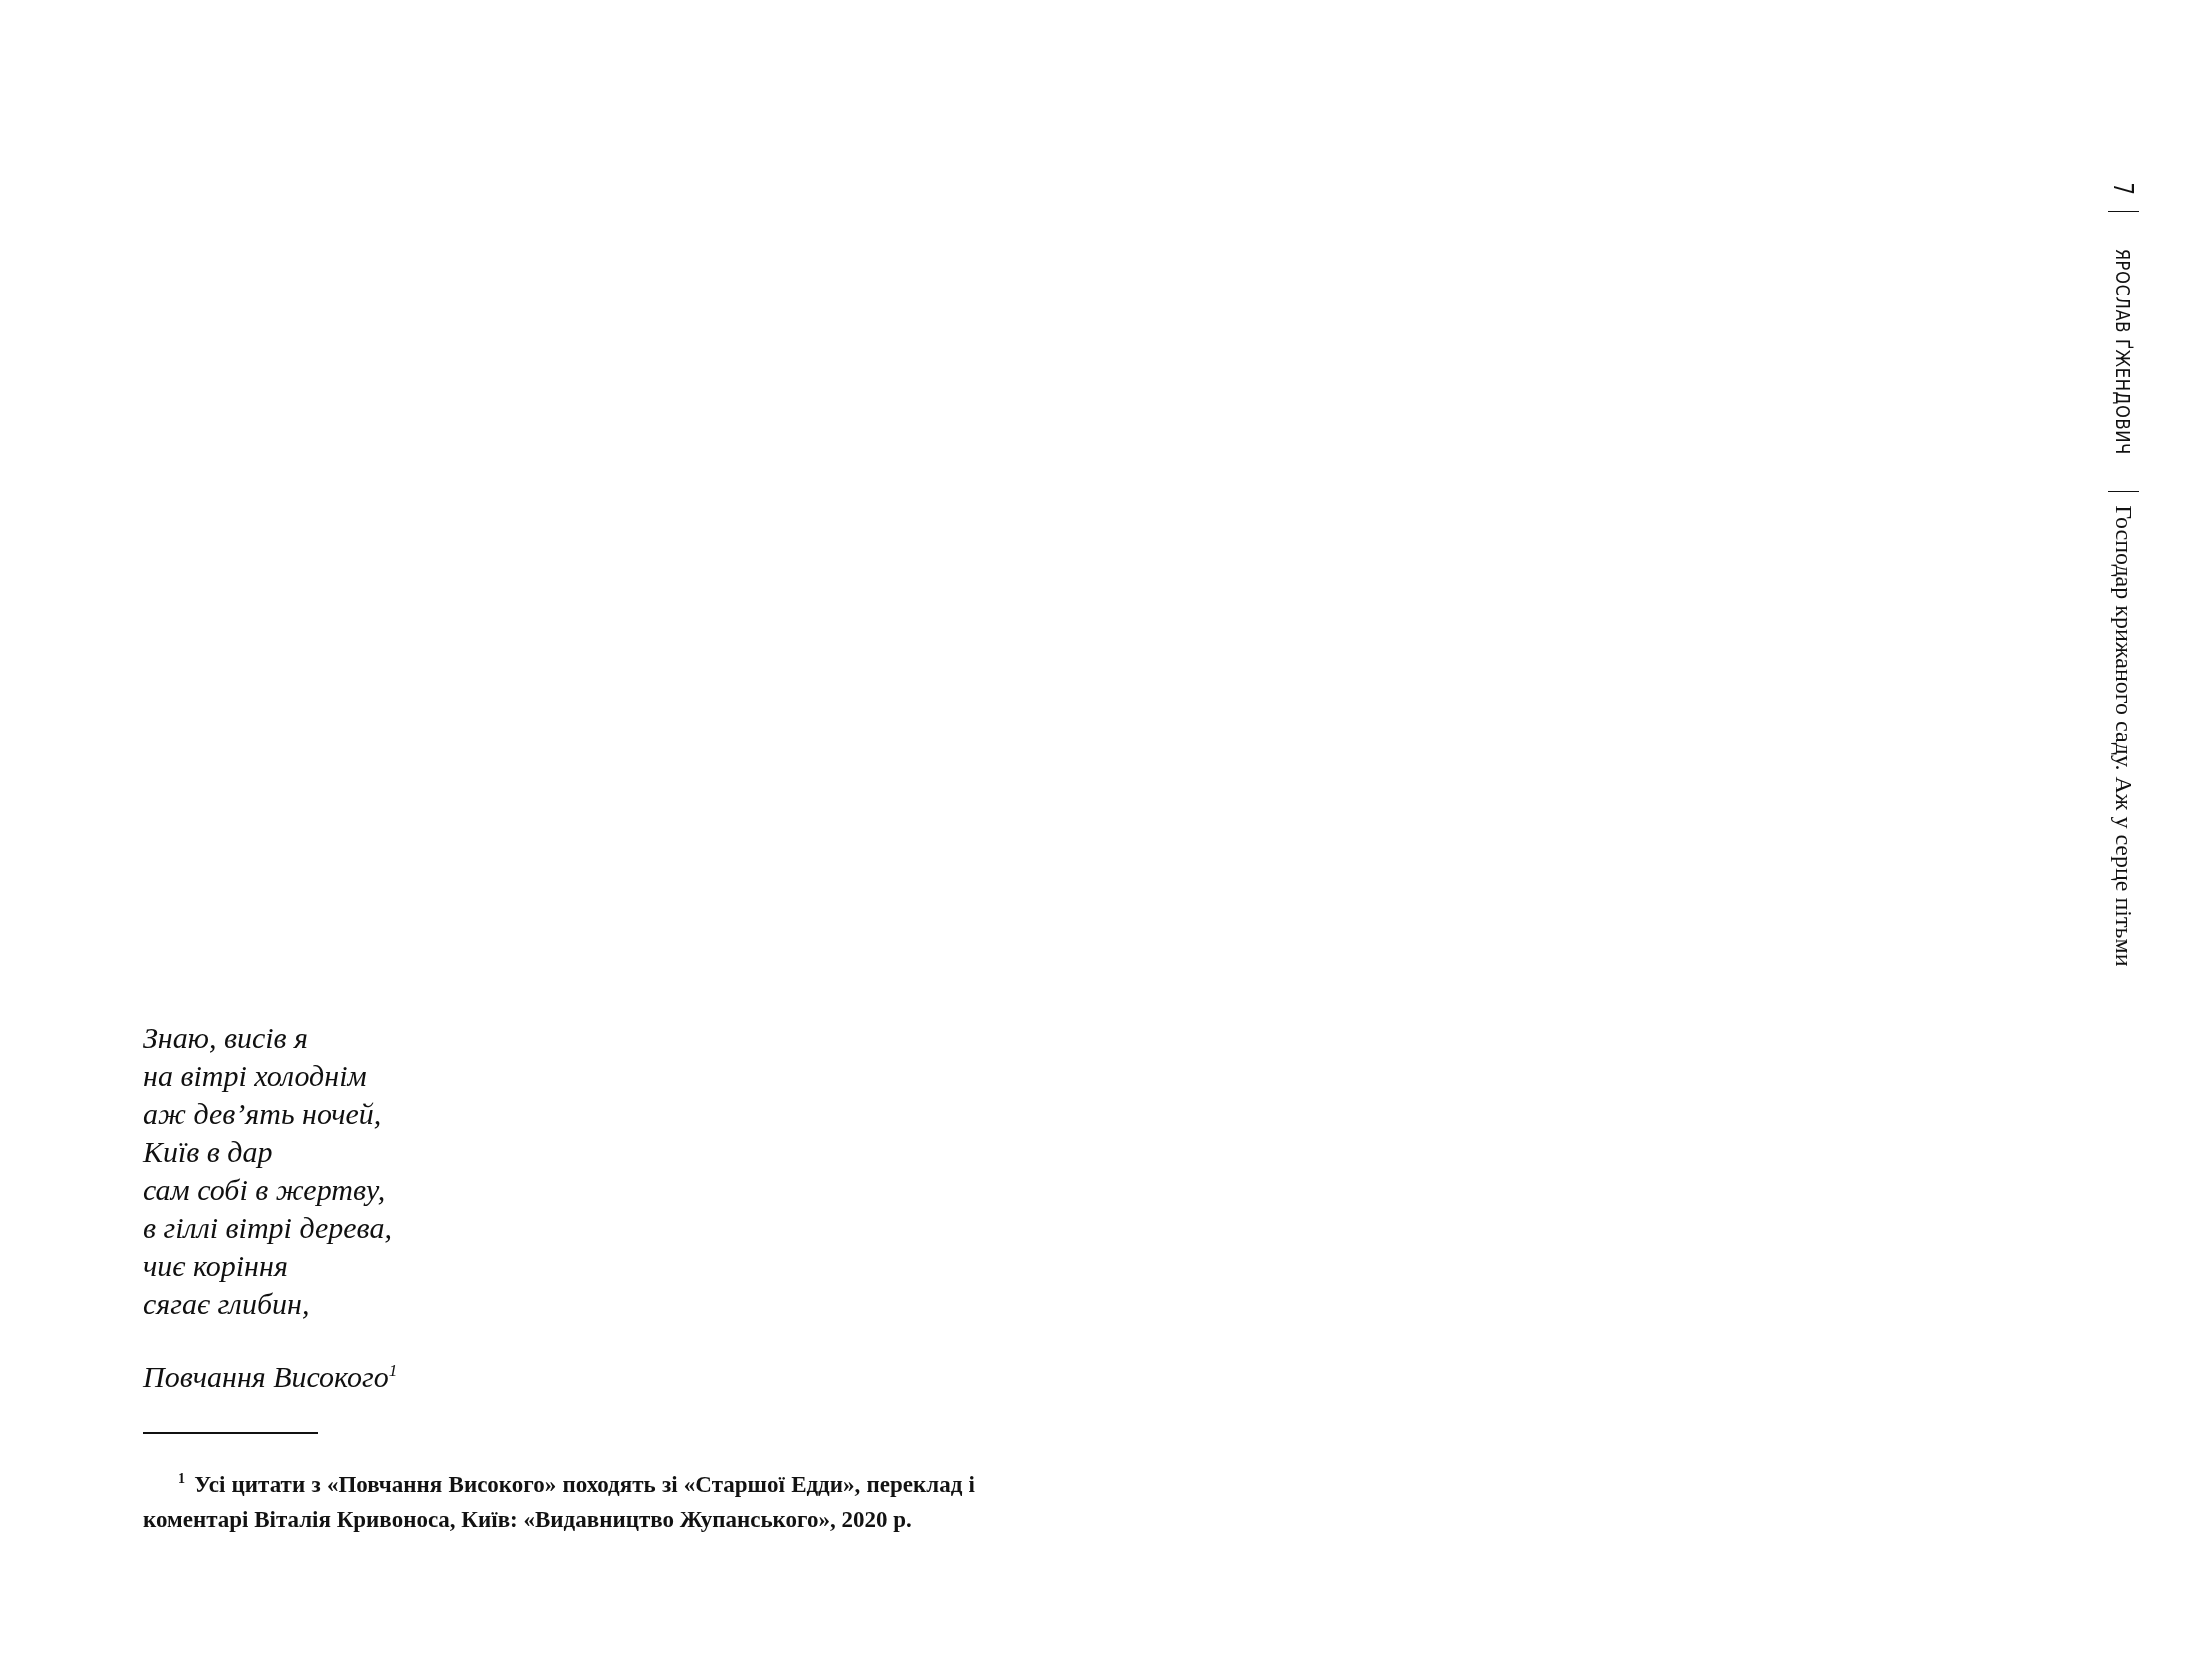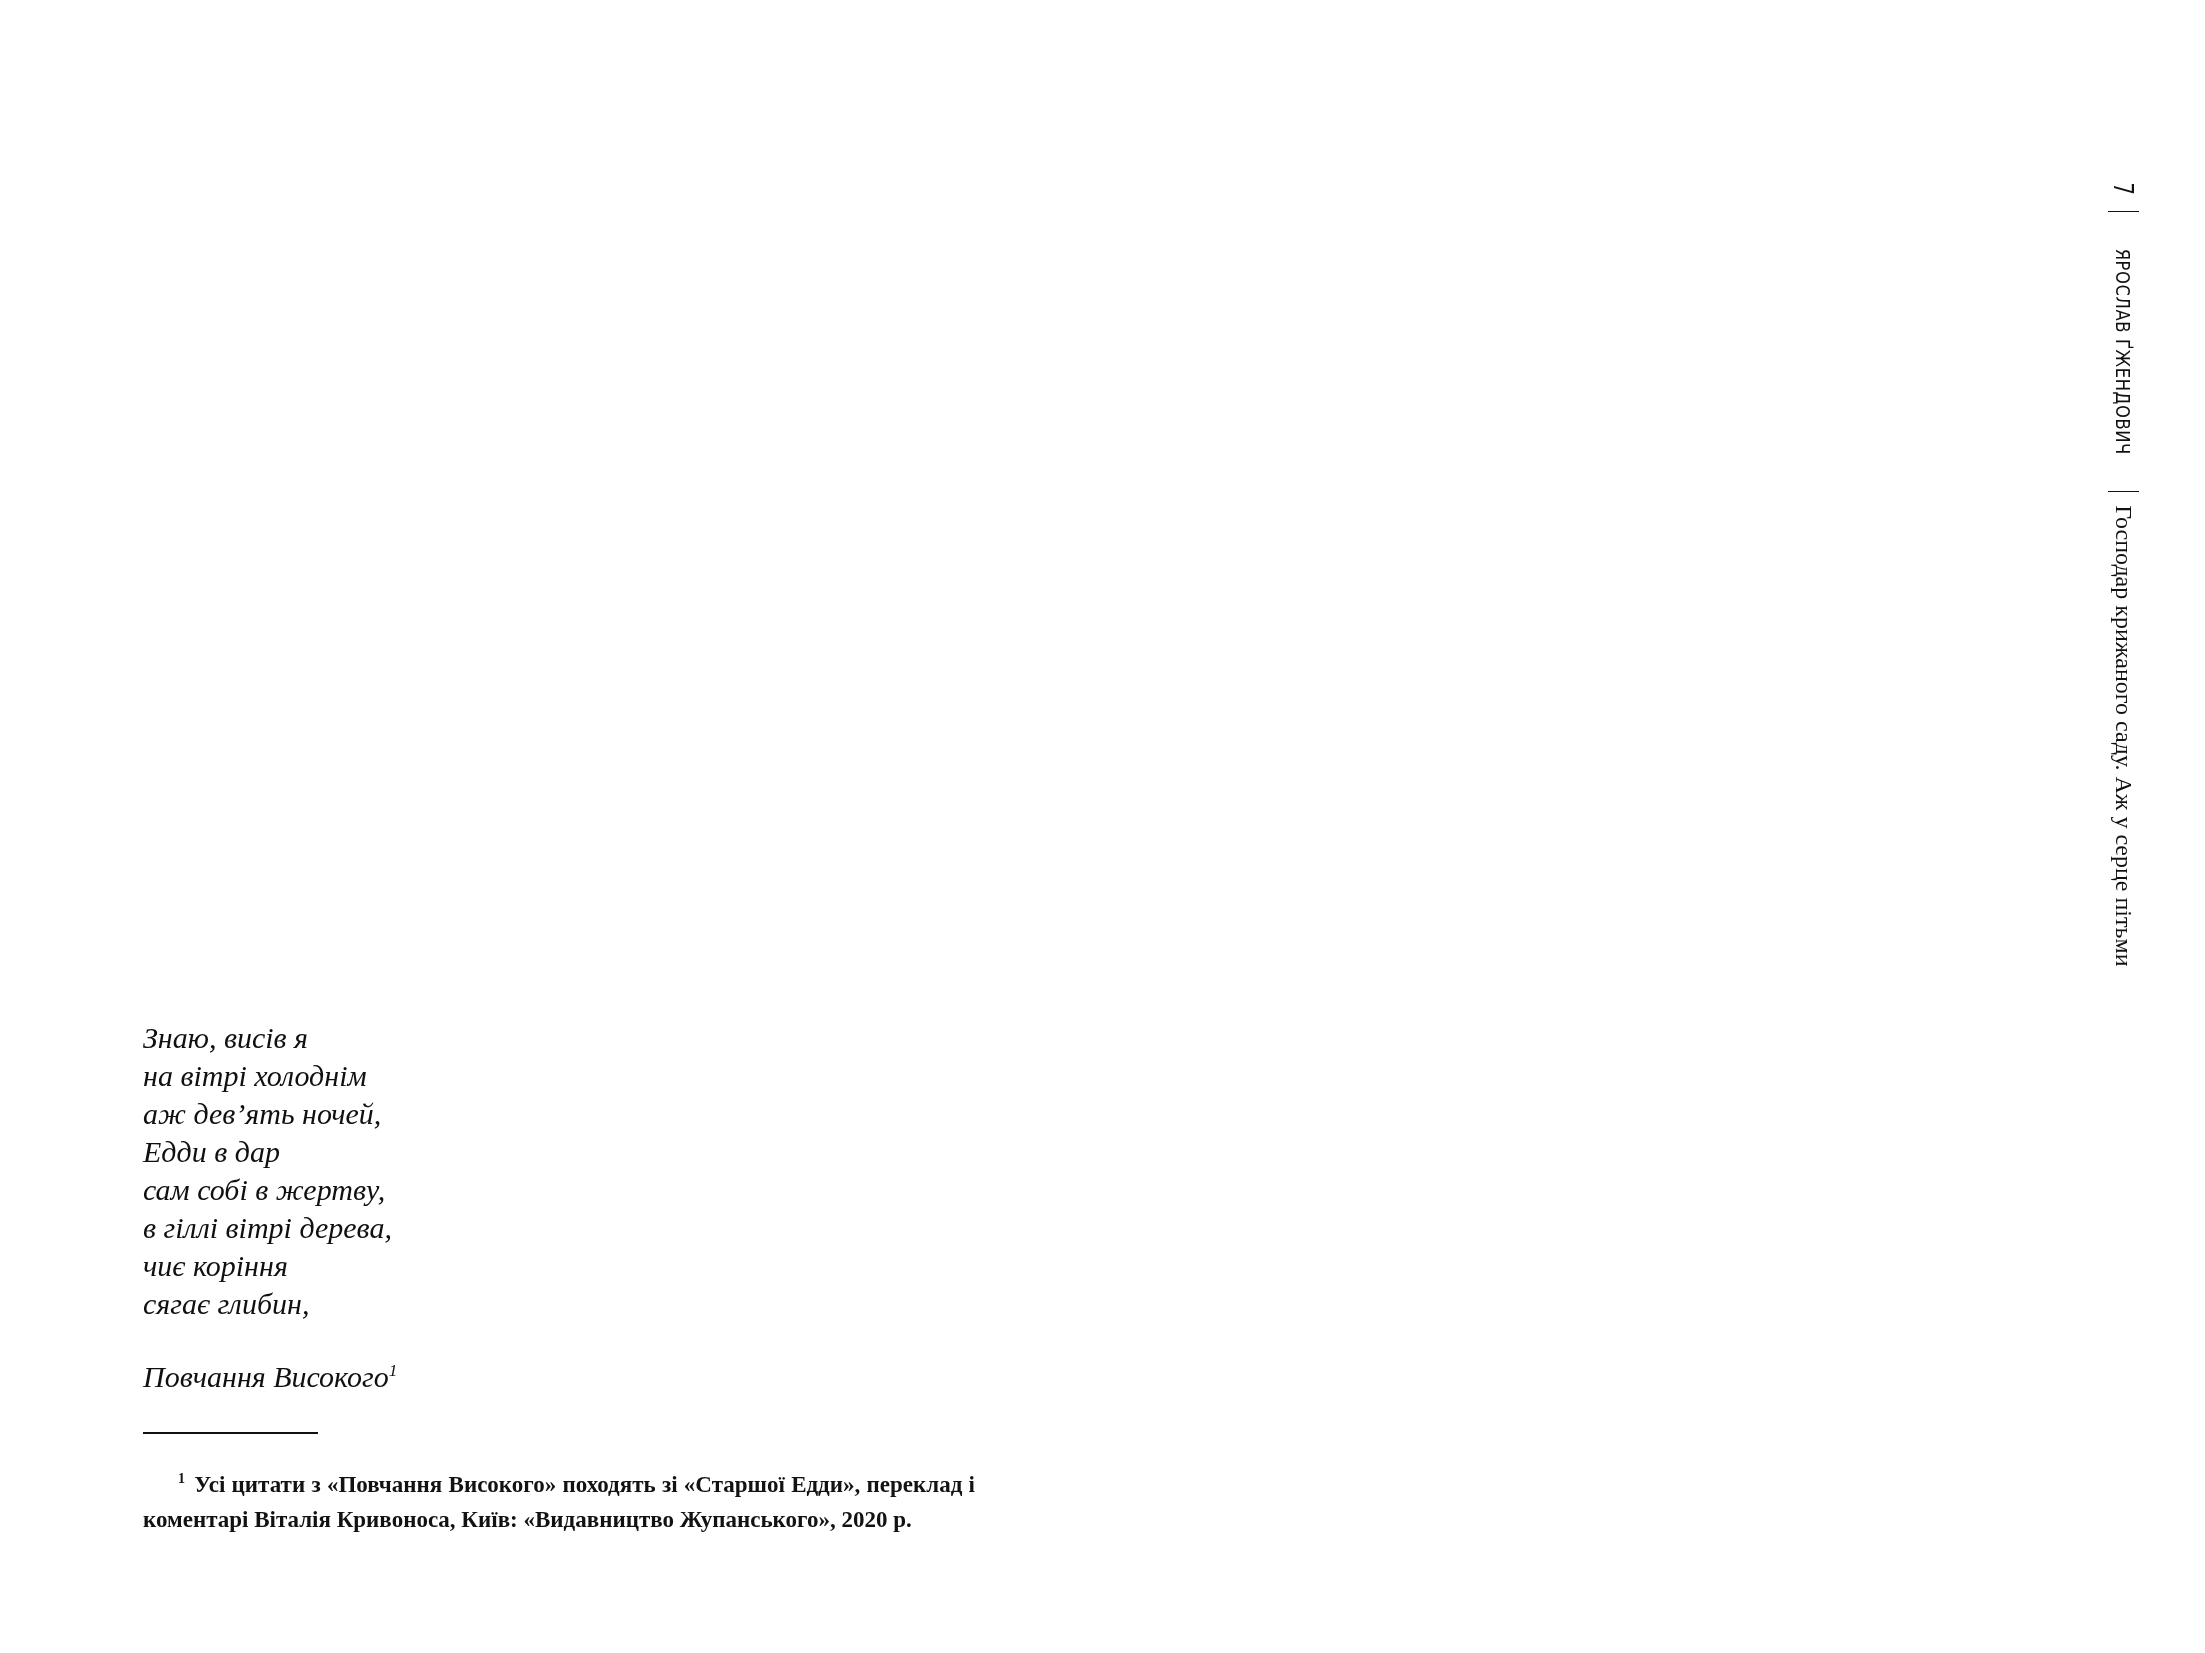--- a/index.html
+++ b/index.html
@@ -48,21 +48,21 @@
   .spine-sep{width:1.3px;height:31px;background:#111;display:inline-block;flex:0 0 auto;}
 </style>
 </head>
 <body>
 
 <div class="page page-left">
   <div class="epigraph">
       <div class="poem-line">Знаю, висів я</div>
       <div class="poem-line">на вітрі холоднім</div>
       <div class="poem-line">аж дев’ять ночей,</div>
-      <div class="poem-line">Едди в дар</div>
+      <div class="poem-line">Київ в дар</div>
       <div class="poem-line">сам собі в жертву,</div>
       <div class="poem-line">в гіллі вітрі дерева,</div>
       <div class="poem-line">чиє коріння</div>
       <div class="poem-line">сягає глибин,</div>
     </div>
   <div class="epigraph-attribution">
     <span>Повчання Високого</span><sup>1</sup>
   </div>
   <div class="footnote-rule"></div>
   <p class="footnote"><sup>1</sup><span>Усі цитати з «Повчання Високого» походять зі «Старшої Едди», переклад і коментарі Віталія Кривоноса, Київ: «Видавництво Жупанського», 2020 р.</span></p>

